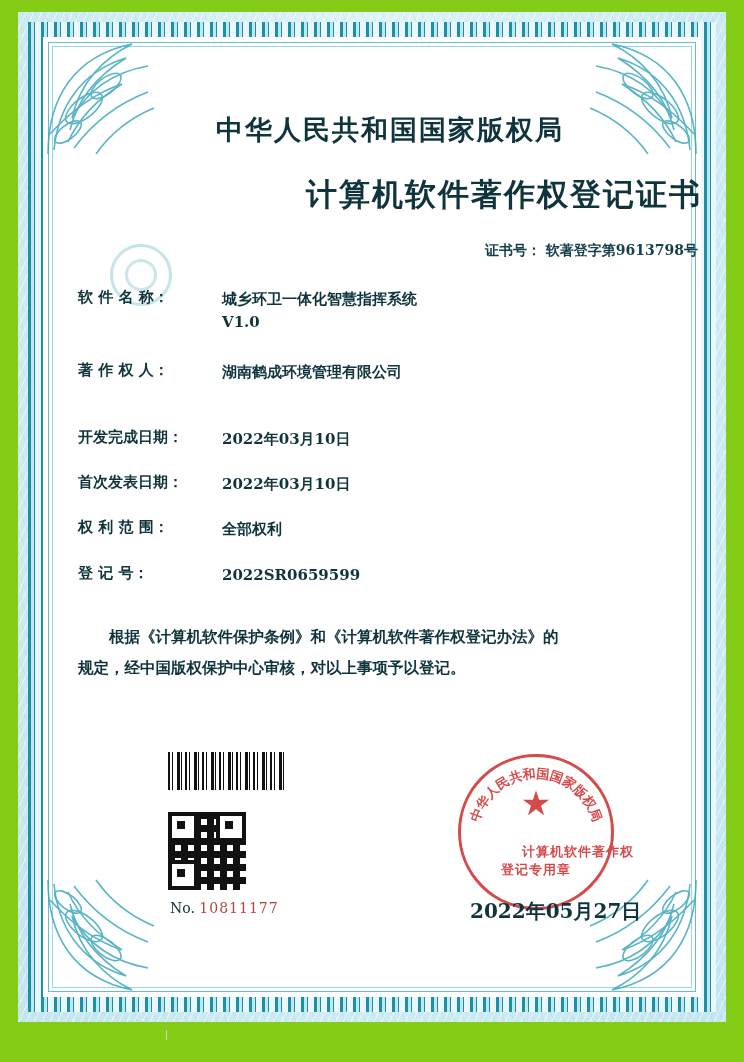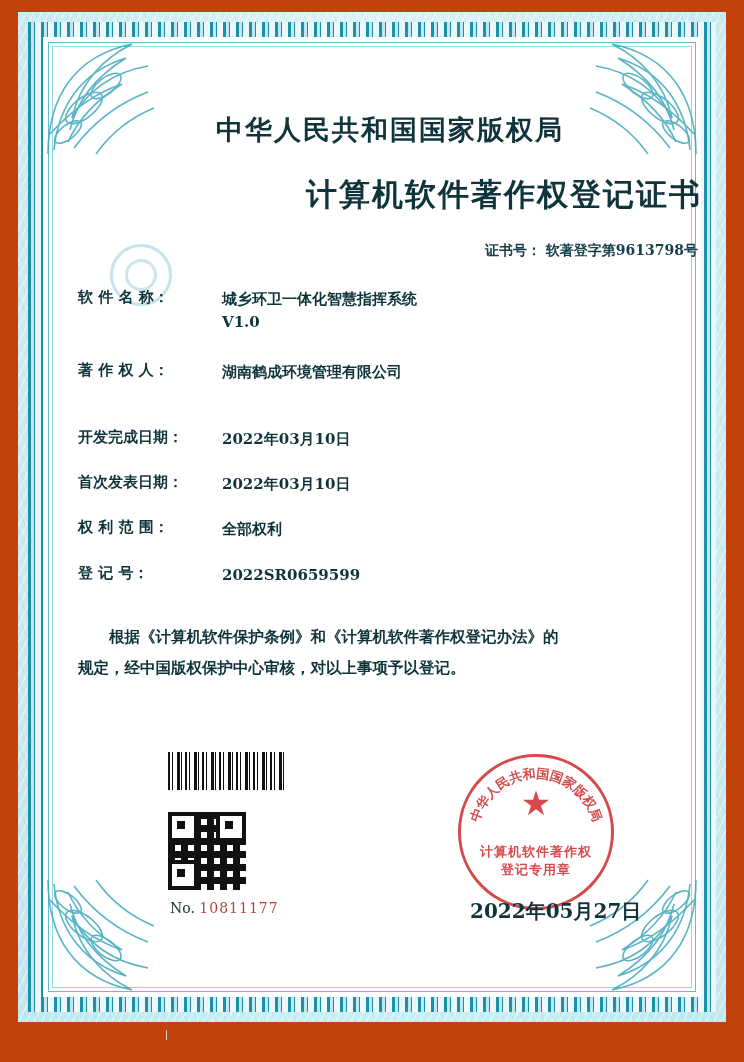--- a/index.html
+++ b/index.html
@@ -12,21 +12,21 @@
     height: 1062px;
     font-family: "Liberation Serif", serif;
     overflow: hidden;
   }
 
   
   #certificate-page {
     position: relative;
     width: 744px;
     height: 1062px;
-    background: #c2410c;
+    background: #84cc16;
   }
 
   
   #certificate-body {
     position: absolute;
     left: 18px;
     top: 12px;
     width: 708px;
     height: 1010px;
     background:
@@ -307,21 +307,21 @@
   .seal-line {
     position: absolute;
     width: 150px;
     text-align: center;
     font-size: 13px;
     font-weight: bold;
     color: #d23b3b;
     font-family: "DejaVu Serif", serif;
     letter-spacing: 1px;
   }
-  #seal-line1 { top: 86px; }
+  #seal-line1 { top: 86px; padding-left: 42px; }
   #seal-line2 { top: 104px; }
 
   #issue-date {
     position: absolute;
     left: 452px;
     top: 886px;
     font-size: 20px;
     font-weight: bold;
     color: #10343c;
     font-family: "DejaVu Serif", serif;

